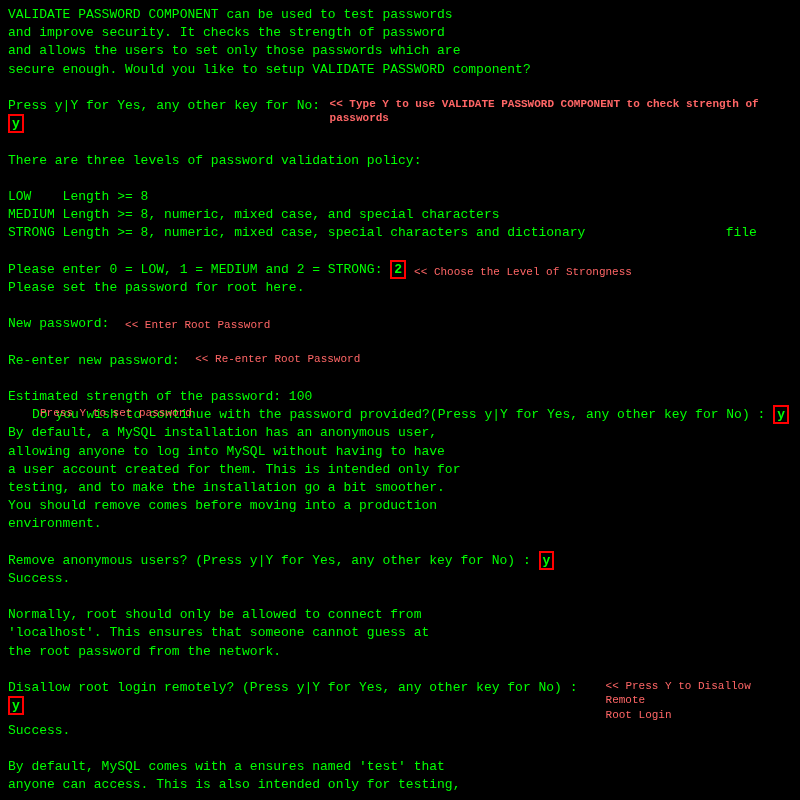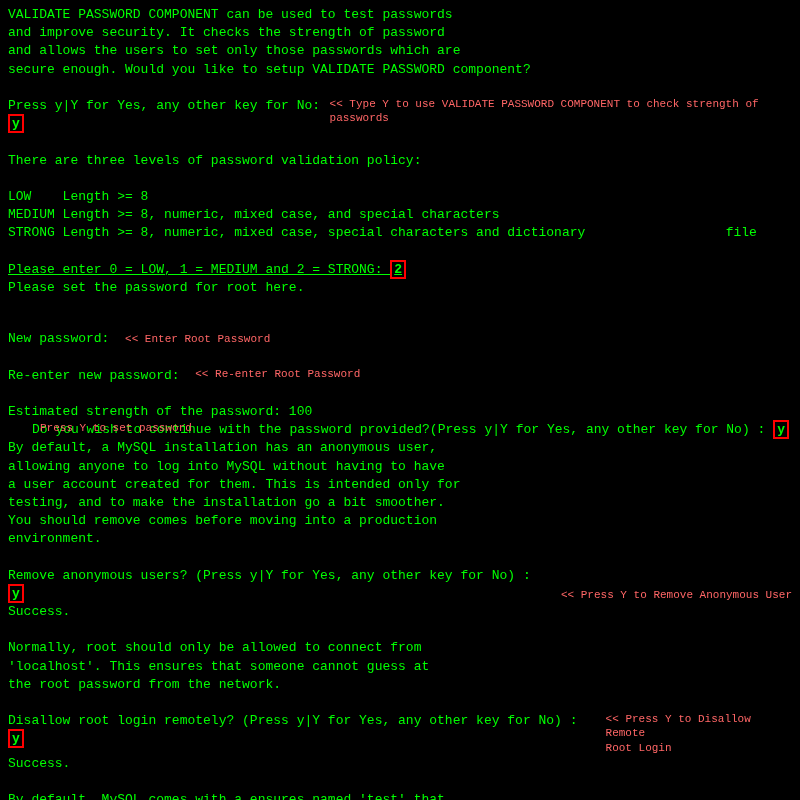--- a/index.html
+++ b/index.html
@@ -37,45 +37,46 @@
 
   <div class="line" data-name="line-1">VALIDATE PASSWORD COMPONENT can be used to test passwords</div>
   <div class="line" data-name="line-2">and improve security. It checks the strength of password</div>
   <div class="line" data-name="line-3">and allows the users to set only those passwords which are</div>
   <div class="line" data-name="line-4">secure enough. Would you like to setup VALIDATE PASSWORD component?</div>
 
   <div class="line" data-name="blank-1">&nbsp;</div>
 
   <div style="position:relative; display:flex; align-items:flex-start;" data-name="prompt-y1-row">
     <div class="line" data-name="prompt-y1-text">Press y|Y for Yes, any other key for No: <span class="highlight-box" data-name="y1-input">y</span></div>
-    <div style="margin-left:8px; color:#ff6666; font-size:11px; line-height:1.3;" data-name="y1-annotation">&lt;&lt; <span>Type Y to use VALIDATE PASSWORD COMPONENT
+    <div style="margin-left:8px; color:#ff6666; font-size:11px; line-height:1.3;font-weight:bold;" data-name="y1-annotation">&lt;&lt; <span>Type Y to use VALIDATE PASSWORD COMPONENT
 to check strength of passwords</span></div>
   </div>
 
   <div class="line" data-name="blank-2">&nbsp;</div>
 
   <div class="line" data-name="line-8">There are three levels of password validation policy:</div>
 
   <div class="line" data-name="blank-3">&nbsp;</div>
 
   <div class="line" data-name="line-low">LOW    Length &gt;= 8</div>
   <div class="line" data-name="line-medium">MEDIUM Length &gt;= 8, numeric, mixed case, and special characters</div>
   <div class="line" data-name="line-strong">STRONG Length &gt;= 8, numeric, mixed case, special characters and dictionary                  file</div>
 
   <div class="line" data-name="blank-4">&nbsp;</div>
 
-  <div style="position:relative; display:flex; align-items:flex-end;text-decoration:underline;" data-name="prompt-level-row">
+  <div style="position:relative; display:flex; align-items:flex-end;" data-name="prompt-level-row">
     <div class="line" data-name="prompt-level-text">Please enter 0 = LOW, 1 = MEDIUM and 2 = STRONG: <span class="highlight-box" data-name="level-input">2</span></div>
+    <div style="margin-left:8px; color:#ff6666; font-size:11px; line-height:1.3;" data-name="level-annotation">&lt;&lt; <span>Choose the Level of Strongness</span></div>
   </div>
 
   <div class="line" data-name="line-setpw">Please set the password for root here.</div>
 
   <div class="line" data-name="blank-5">&nbsp;</div>
 
-  <div style="display:flex; align-items:center;margin-top:15px;" data-name="prompt-password1-row">
+  <div style="display:flex; align-items:flex-end;" data-name="prompt-password1-row">
     <div class="line" data-name="prompt-password1-text">New password:  </div>
     <div style="color:#ff6666; font-size:11px;" data-name="password1-annotation">&lt;&lt; <span>Enter Root Password</span></div>
   </div>
 
   <div class="line" data-name="blank-6">&nbsp;</div>
 
   <div style="display:flex; align-items:flex-start;" data-name="prompt-password2-row">
     <div class="line" data-name="prompt-password2-text">Re-enter new password:  </div>
     <div style="color:#ff6666; font-size:11px;" data-name="password2-annotation">&lt;&lt; <span>Re-enter Root Password</span></div>
   </div>
@@ -93,21 +94,20 @@
   <div class="line" data-name="line-anon2">allowing anyone to log into MySQL without having to have</div>
   <div class="line" data-name="line-anon3">a user account created for them. This is intended only for</div>
   <div class="line" data-name="line-anon4">testing, and to make the installation go a bit smoother.</div>
   <div class="line" data-name="line-anon5">You should remove comes before moving into a production</div>
   <div class="line" data-name="line-anon6">environment.</div>
 
   <div class="line" data-name="blank-8">&nbsp;</div>
 
   <div style="position:relative; display:flex; align-items:flex-end;" data-name="prompt-y3-row">
     <div class="line" data-name="prompt-y3-text">Remove anonymous users? (Press y|Y for Yes, any other key for No) : <span class="highlight-box" data-name="y3-input">y</span></div>
-    <div style="margin-left:8px; color:#ff6666; font-size:11px; white-space:nowrap;" data-name="y3-annotation">&lt;&lt; <span>Press Y to Remove Anonymous User</span></div>
   </div>
 
   <div class="line" data-name="line-success1">Success.</div>
 
   <div class="line" data-name="blank-9">&nbsp;</div>
 
   <div class="line" data-name="line-root1">Normally, root should only be allowed to connect from</div>
   <div class="line" data-name="line-root2">'localhost'. This ensures that someone cannot guess at</div>
   <div class="line" data-name="line-root3">the root password from the network.</div>
 

